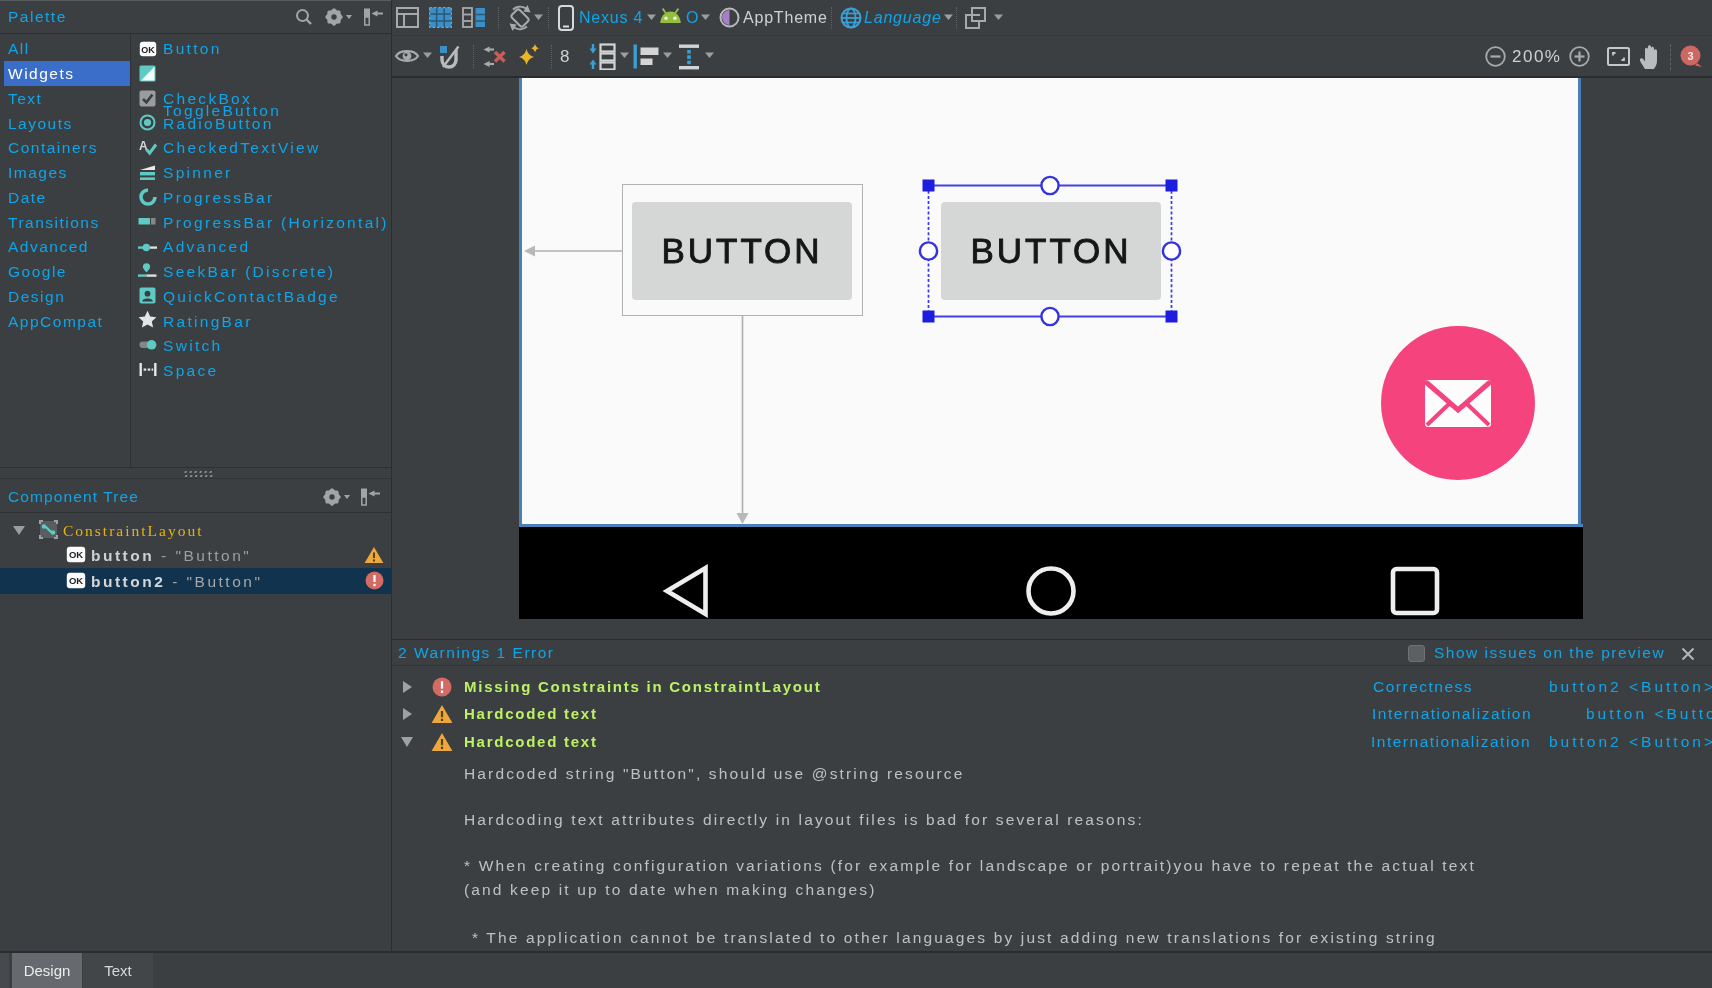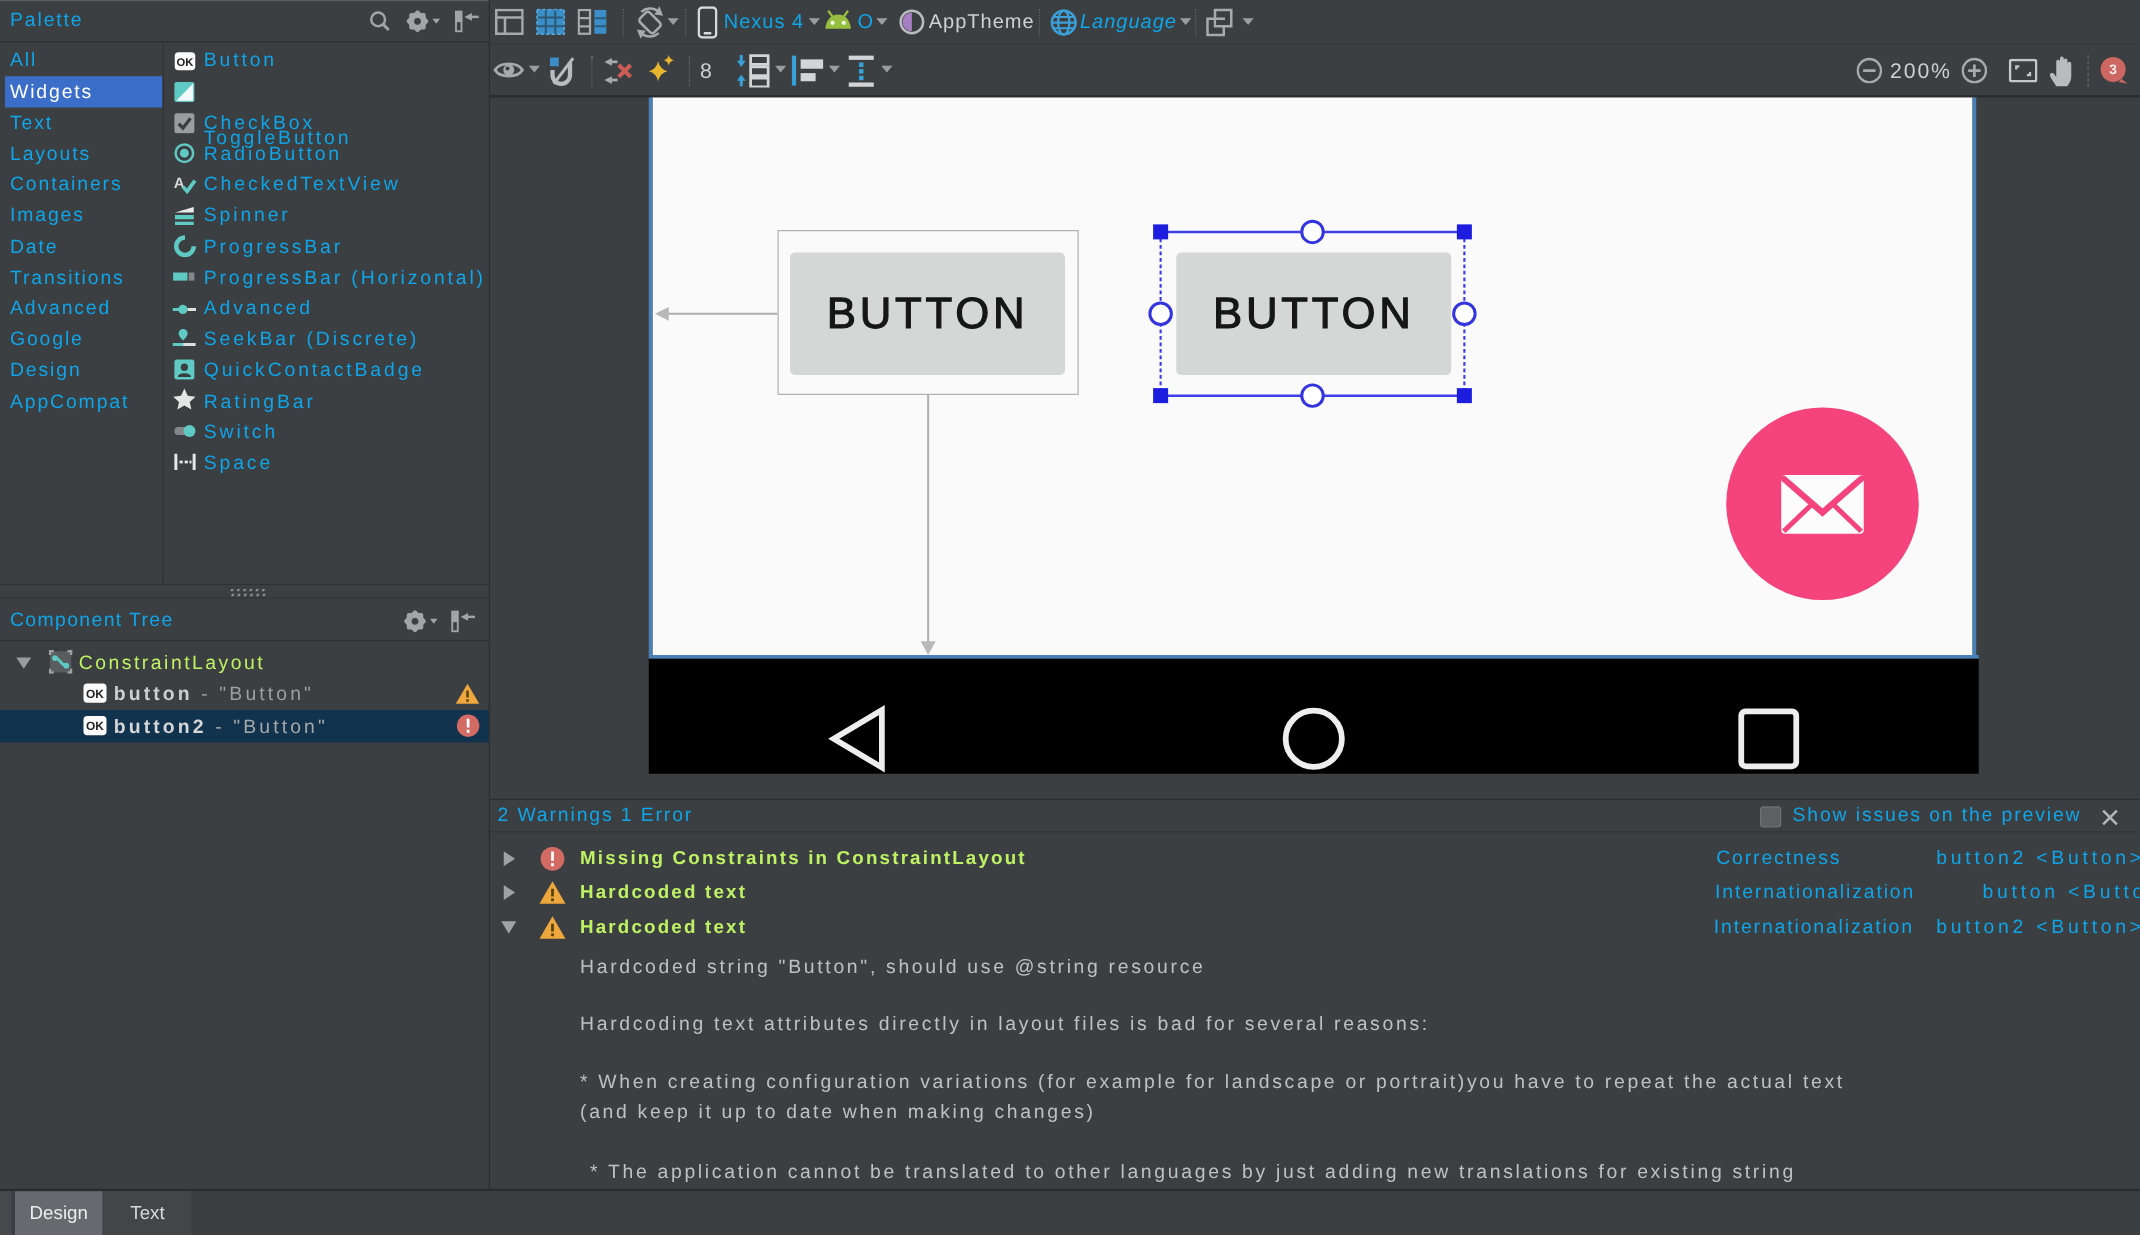--- a/index.html
+++ b/index.html
@@ -177,21 +177,21 @@
 </svg>
 <svg class="abs" style="left:39px;top:520px;" width="19" height="19" viewBox="0 0 19 19">
   <rect x="1" y="1" width="17" height="17" fill="#595d5f"></rect>
   <g stroke="#9ea0a2" stroke-width="2" fill="none">
     <path d="M1 4 V1 H4 M15 1 H18 V4 M18 15 V18 H15 M4 18 H1 V15"></path>
   </g>
   <path d="M5 6.5 C 9.5 6.5 9.5 12.5 14 12.5" fill="none" stroke="#5fc9c3" stroke-width="2.2"></path>
   <circle cx="5" cy="6.5" r="2.3" fill="#5fc9c3"></circle>
   <circle cx="14" cy="12.5" r="2.3" fill="#5fc9c3"></circle>
 </svg>
-<div class="abs txt" style="left:63px;top:522px;color:#bef264;letter-spacing:2px;">ConstraintLayout</div>
+<div class="abs txt" style="left:63px;top:522px;color:#eab308;letter-spacing:2px;font-family:Liberation Serif, serif;">ConstraintLayout</div>
 
 <svg class="abs" style="left:66px;top:546px;" width="20" height="17" viewBox="0 0 20 17">
   <rect x="0.8" y="0.8" width="18.4" height="15.4" rx="3" fill="#fbfbfb"></rect>
   <text x="10" y="12" font-family="Liberation Sans" font-size="9.5" font-weight="bold" fill="#222" text-anchor="middle">OK</text>
 </svg>
 <div class="abs txt" style="left:91px;top:547px;color:#cecfd0;letter-spacing:2.5px;"><b>button</b><span style="color:#9d9fa1;"> - "Button"</span></div>
 <svg class="abs" style="left:364px;top:546px;" width="20" height="18" viewBox="0 0 20 18">
   <polygon points="10,1 19.4,17 0.6,17" fill="#eda73c"></polygon>
   <rect x="9" y="6.5" width="2" height="5.5" fill="#57430f"></rect>
   <rect x="9" y="13.4" width="2" height="2.1" fill="#57430f"></rect>

